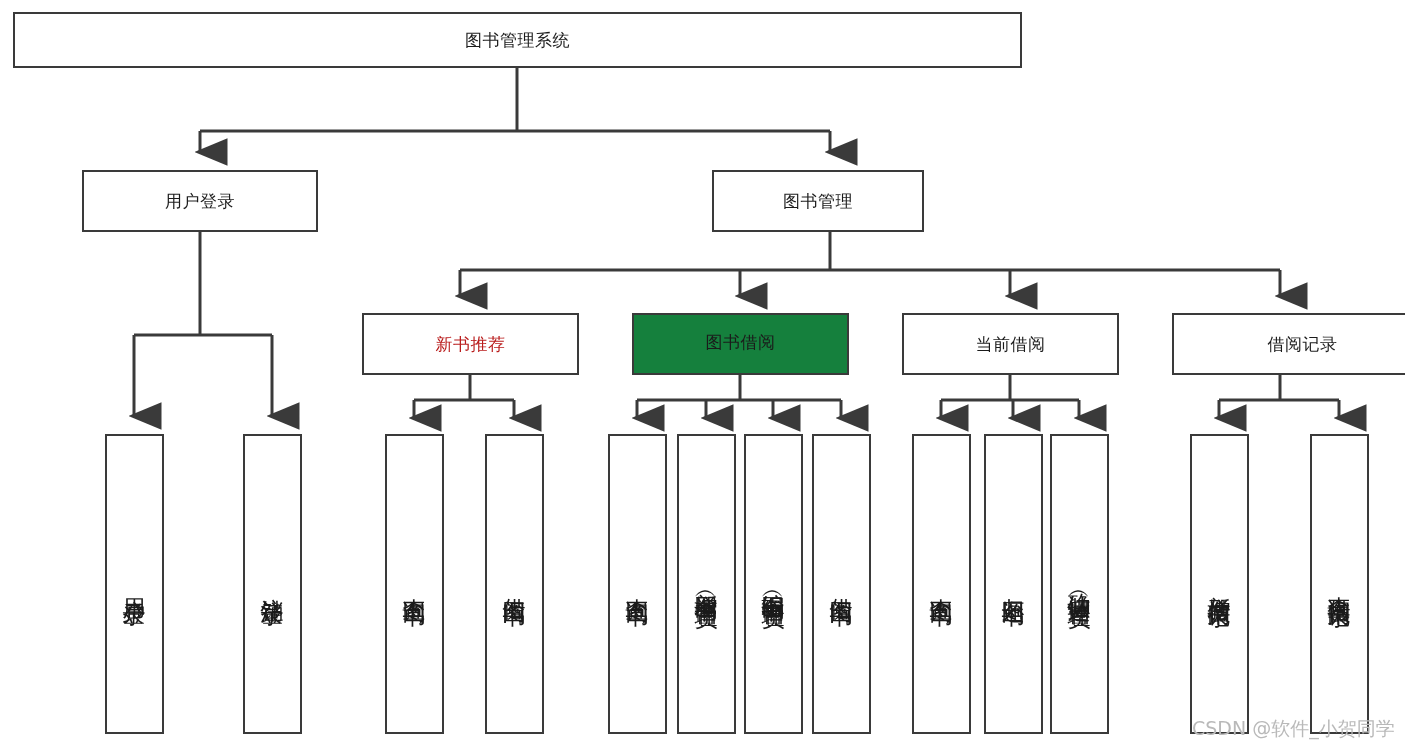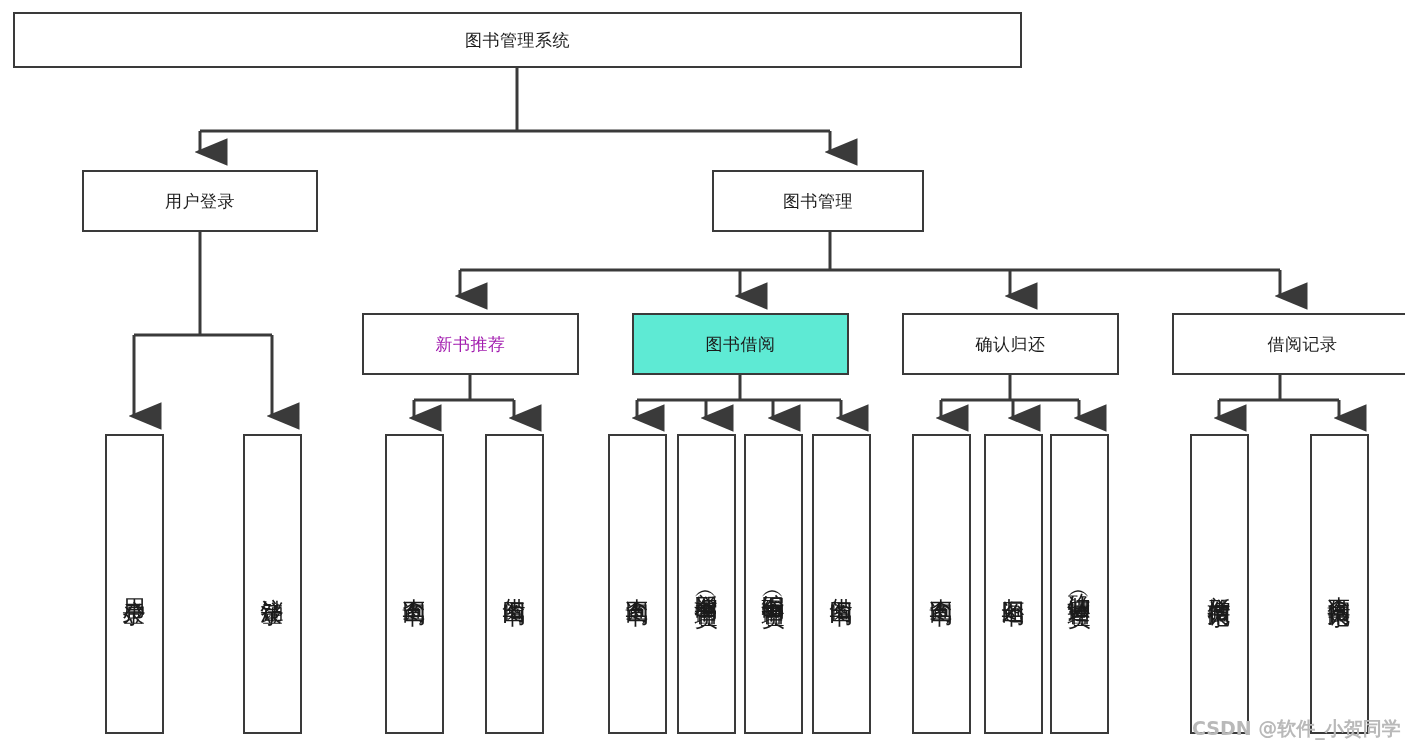--- a/index.html
+++ b/index.html
@@ -116,33 +116,33 @@
       <path d="M 1219 400 L 1219 418" marker-end="url(#arrow)"></path>
       <path d="M 1339 400 L 1339 418" marker-end="url(#arrow)"></path>
     </g>
   </svg>
 
   <div class="node node-h" style="left: 13px; top: 12px; width: 1009px; height: 56px; border-color: rgb(58, 58, 58); background: rgb(255, 255, 255); color: rgb(27, 27, 27);">图书管理系统</div>
 
   <div class="node node-h" style="left: 82px; top: 170px; width: 236px; height: 62px; border-color: rgb(58, 58, 58); background: rgb(255, 255, 255); color: rgb(27, 27, 27);">用户登录</div>
   <div class="node node-h" style="left: 712px; top: 170px; width: 212px; height: 62px; border-color: rgb(58, 58, 58); background: rgb(255, 255, 255); color: rgb(27, 27, 27);">图书管理</div>
 
-  <div class="node node-h" style="left: 362px; top: 313px; width: 217px; height: 62px; border-color: rgb(58, 58, 58); background: rgb(255, 255, 255); color: #a21caf;">新书推荐</div>
-  <div class="node node-h" style="left: 632px; top: 313px; width: 217px; height: 62px; border-color: rgb(58, 58, 58); background: #5eead4; color: rgb(27, 27, 27);">图书借阅</div>
-  <div class="node node-h" style="left: 902px; top: 313px; width: 217px; height: 62px; border-color: rgb(58, 58, 58); background: rgb(255, 255, 255); color: rgb(27, 27, 27);">确认归还</div>
+  <div class="node node-h" style="left: 362px; top: 313px; width: 217px; height: 62px; border-color: rgb(58, 58, 58); background: rgb(255, 255, 255); color: #b91c1c;">新书推荐</div>
+  <div class="node node-h" style="left: 632px; top: 313px; width: 217px; height: 62px; border-color: rgb(58, 58, 58); background: #15803d; color: rgb(27, 27, 27); font-family: Liberation Mono, monospace;">图书借阅</div>
+  <div class="node node-h" style="left: 902px; top: 313px; width: 217px; height: 62px; border-color: rgb(58, 58, 58); background: rgb(255, 255, 255); color: rgb(27, 27, 27);">当前借阅</div>
   <div class="node node-h" style="left: 1172px; top: 313px; width: 261px; height: 62px; border-color: rgb(58, 58, 58); background: rgb(255, 255, 255); color: rgb(27, 27, 27);">借阅记录</div>
 
   <div class="node node-v" style="left: 105px; top: 434px; width: 59px; height: 300px; border-color: rgb(58, 58, 58); background: rgb(255, 255, 255); color: rgb(27, 27, 27);">用户登录</div>
   <div class="node node-v" style="left: 243px; top: 434px; width: 59px; height: 300px; border-color: rgb(58, 58, 58); background: rgb(255, 255, 255); color: rgb(27, 27, 27);">注销登录</div>
   <div class="node node-v" style="left: 385px; top: 434px; width: 59px; height: 300px; border-color: rgb(58, 58, 58); background: rgb(255, 255, 255); color: rgb(27, 27, 27);">查询图书</div>
   <div class="node node-v" style="left: 485px; top: 434px; width: 59px; height: 300px; border-color: rgb(58, 58, 58); background: rgb(255, 255, 255); color: rgb(27, 27, 27);">借阅图书</div>
   <div class="node node-v" style="left: 608px; top: 434px; width: 59px; height: 300px; border-color: rgb(58, 58, 58); background: rgb(255, 255, 255); color: rgb(27, 27, 27);">查询图书</div>
   <div class="node node-v" style="left: 677px; top: 434px; width: 59px; height: 300px; border-color: rgb(58, 58, 58); background: rgb(255, 255, 255); color: rgb(27, 27, 27);">新增图书（管理员）</div>
   <div class="node node-v" style="left: 744px; top: 434px; width: 59px; height: 300px; border-color: rgb(58, 58, 58); background: rgb(255, 255, 255); color: rgb(27, 27, 27);">编辑图书（管理员）</div>
   <div class="node node-v" style="left: 812px; top: 434px; width: 59px; height: 300px; border-color: rgb(58, 58, 58); background: rgb(255, 255, 255); color: rgb(27, 27, 27);">借阅图书</div>
   <div class="node node-v" style="left: 912px; top: 434px; width: 59px; height: 300px; border-color: rgb(58, 58, 58); background: rgb(255, 255, 255); color: rgb(27, 27, 27);">查询图书</div>
   <div class="node node-v" style="left: 984px; top: 434px; width: 59px; height: 300px; border-color: rgb(58, 58, 58); background: rgb(255, 255, 255); color: rgb(27, 27, 27);">归还图书</div>
   <div class="node node-v" style="left: 1050px; top: 434px; width: 59px; height: 300px; border-color: rgb(58, 58, 58); background: rgb(255, 255, 255); color: rgb(27, 27, 27);">确认归还（管理员）</div>
   <div class="node node-v" style="left: 1190px; top: 434px; width: 59px; height: 300px; border-color: rgb(58, 58, 58); background: rgb(255, 255, 255); color: rgb(27, 27, 27);">新增借阅记录</div>
   <div class="node node-v" style="left: 1310px; top: 434px; width: 59px; height: 300px; border-color: rgb(58, 58, 58); background: rgb(255, 255, 255); color: rgb(27, 27, 27);">查询借阅记录</div>
 
-  <div id="watermark" style="color: rgb(185, 185, 185); font-weight: bold;">CSDN @软件_小贺同学</div>
+  <div id="watermark" style="color: rgb(185, 185, 185);">CSDN @软件_小贺同学</div>
 </div>
 
 </body></html>

